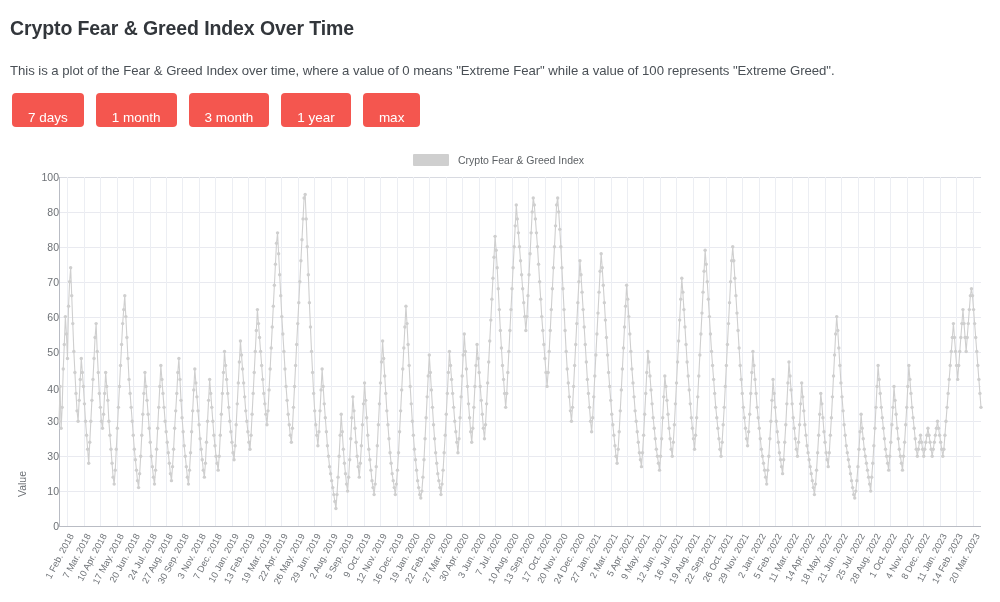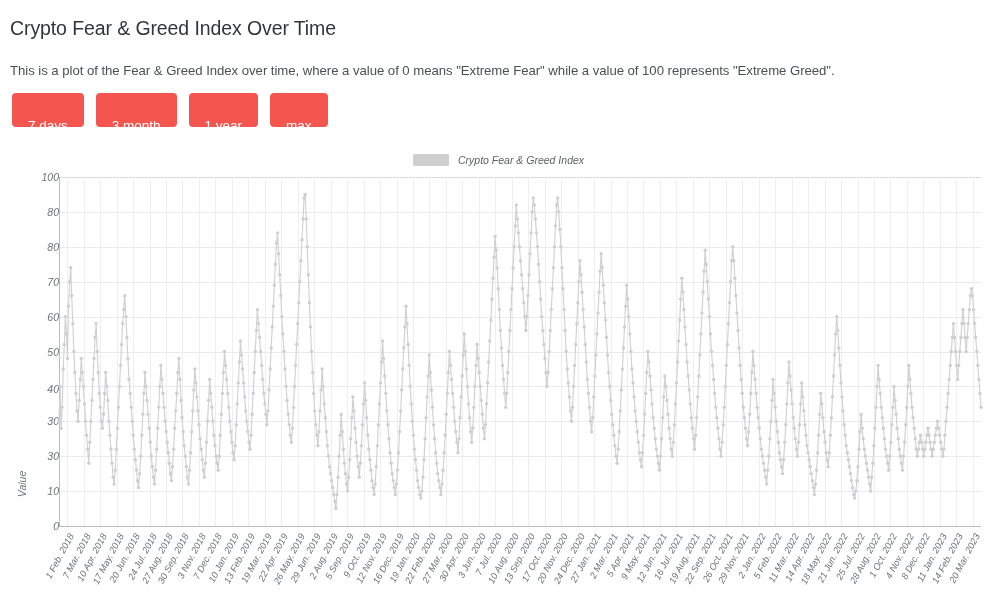--- a/index.html
+++ b/index.html
@@ -12,21 +12,21 @@
   }
   #page {
     position: relative;
     width: 1000px; height: 602px;
     background: #ffffff;
   }
   #page-title {
     position: absolute;
     left: 10px; top: 4px;
     font-size: 19.5px;
-    font-weight: normal;
+    font-weight: bold;
     color: #32363b;
     letter-spacing: -0.1px;
   }
   #page-desc {
     position: absolute;
     left: 10px; top: 50px;
     font-size: 13.2px;
     color: #4a5056;
     letter-spacing: -0.05px;
   }
@@ -36,32 +36,32 @@
     display: flex;
     gap: 12px;
   }
   .range-btn {
     background: #f4564f;
     color: #ffffff;
     border: none;
     border-radius: 4px;
     font-size: 13.5px;
     font-family: "Liberation Sans", sans-serif;
-    padding: 16px 16px;
+    padding: 8px 16px;
     height: 34px;
     line-height: 34px;
     cursor: pointer;
     white-space: nowrap;
   }
 
   
   #chart-area {
     position: absolute;
     left: 0; top: 148px;
-    width: 1000px; height: 454px; font-style: italic;
+    width: 1000px; height: 454px;
   }
   #legend {
     position: absolute;
     left: 413px; top: 6px;
     display: flex;
     align-items: center;
     gap: 9px;
   }
   #legend-swatch {
     width: 36px; height: 12px;
@@ -137,20 +137,21 @@
 <body>
 
 <div id="page">
 
   <h1 id="page-title">Crypto Fear &amp; Greed Index Over Time</h1>
 
   <p id="page-desc">This is a plot of the Fear &amp; Greed Index over time, where a value of 0 means "Extreme Fear" while a value of 100 represents "Extreme Greed".</p>
 
   <div id="range-buttons">
       <button class="range-btn">7 days</button>
+      <button class="range-btn">1 month</button>
       <button class="range-btn">3 month</button>
       <button class="range-btn">1 year</button>
       <button class="range-btn">max</button>
     </div>
 
   <div id="chart-area">
 
     <div id="legend">
       <span id="legend-swatch"></span>
       <span id="legend-label">Crypto Fear &amp; Greed Index</span>

